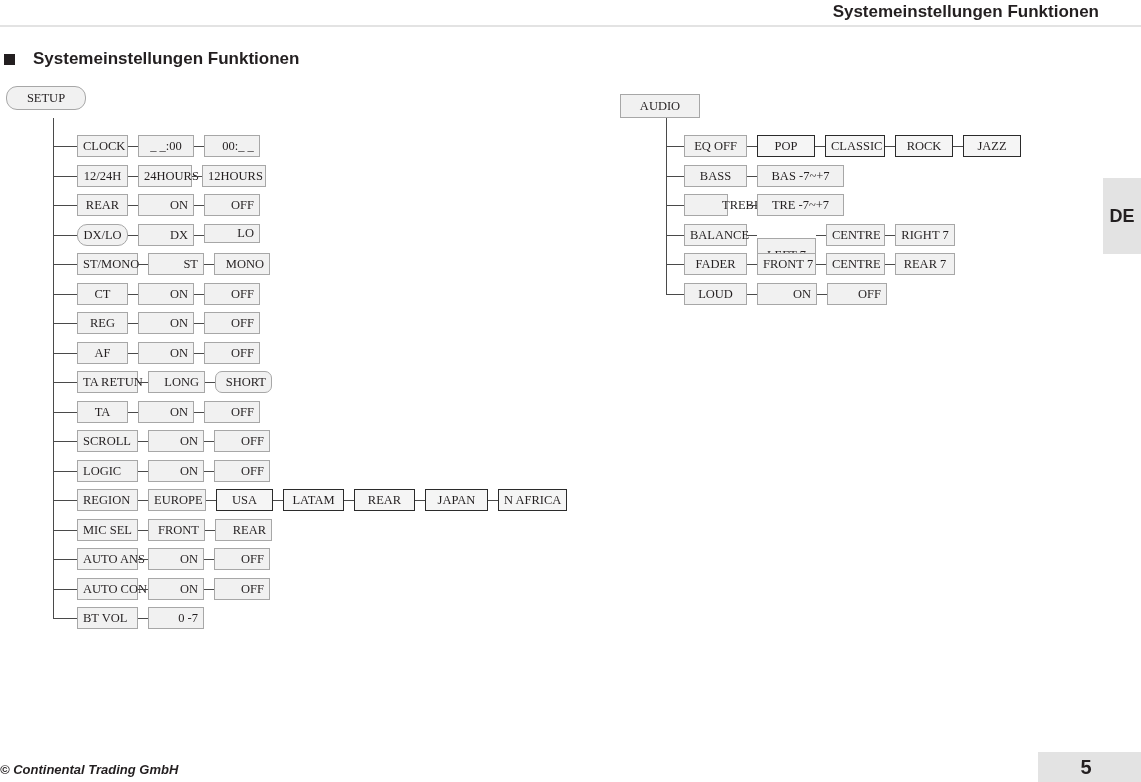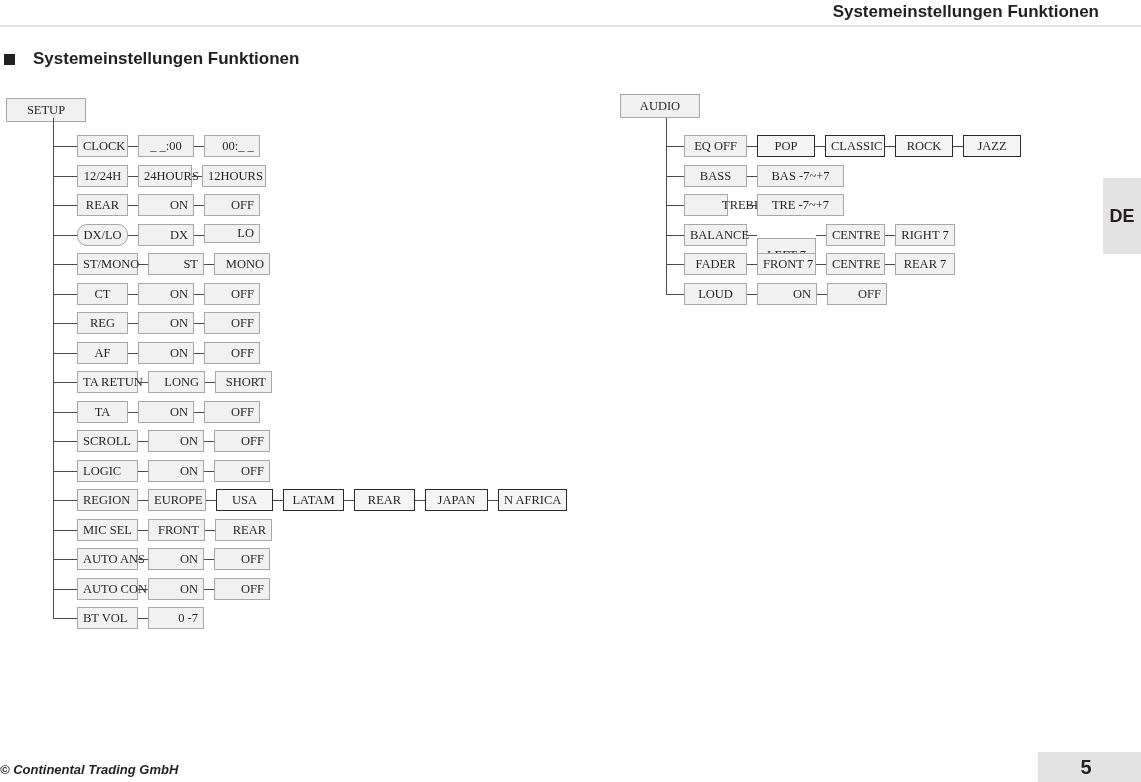--- a/index.html
+++ b/index.html
@@ -166,21 +166,21 @@
 </div>
 
 <div class="section-heading">
   <div class="heading-bullet"></div>
   <div class="heading-text">Systemeinstellungen Funktionen</div>
 </div>
 
 <div class="lang-tab">DE</div>
 
 <div class="tree" id="setup-tree" style="left: 0px; top: 0px; width: 700px; height: 660px;">
-    <div class="node al-center" style="left: 6px; top: 98px; width: 80px; height: 24px;">
+    <div class="node al-center" style="left: 6px; top: 86px; width: 80px; height: 24px; border-radius: 11px;">
       <span class="lbl">SETUP</span>
     </div>
     <div class="vline" style="left: 53px; top: 118px; height: 500px;"></div>
     <div class="hline" style="left: 53px; top: 146px; width: 24px;"></div>
     <div class="node al-center" style="left: 77px; top: 135px; width: 51px; height: 22px;">
       <span class="lbl">CLOCK</span>
     </div>
     <div class="hline" style="left: 128px; top: 146px; width: 10px;"></div>
     <div class="node al-center" style="left: 138px; top: 135px; width: 56px; height: 22px;">
       <span class="lbl">_ _:00</span>
@@ -275,21 +275,21 @@
     </div>
     <div class="hline" style="left: 53px; top: 382px; width: 24px;"></div>
     <div class="node al-left" style="left: 77px; top: 371px; width: 61px; height: 22px;">
       <span class="lbl">TA RETUN</span>
     </div>
     <div class="hline" style="left: 138px; top: 382px; width: 10px;"></div>
     <div class="node al-right" style="left: 148px; top: 371px; width: 57px; height: 22px;">
       <span class="lbl">LONG</span>
     </div>
     <div class="hline" style="left: 205px; top: 382px; width: 10px;"></div>
-    <div class="node al-right" style="left: 215px; top: 371px; width: 57px; height: 22px;">
+    <div class="node al-right" style="left: 215px; top: 371px; width: 57px; height: 22px; border-radius: 7px;">
       <span class="lbl">SHORT</span>
     </div>
     <div class="hline" style="left: 53px; top: 412px; width: 24px;"></div>
     <div class="node al-center" style="left: 77px; top: 401px; width: 51px; height: 22px;">
       <span class="lbl">TA</span>
     </div>
     <div class="hline" style="left: 128px; top: 412px; width: 10px;"></div>
     <div class="node al-right" style="left: 138px; top: 401px; width: 56px; height: 22px;">
       <span class="lbl">ON</span>
     </div>

